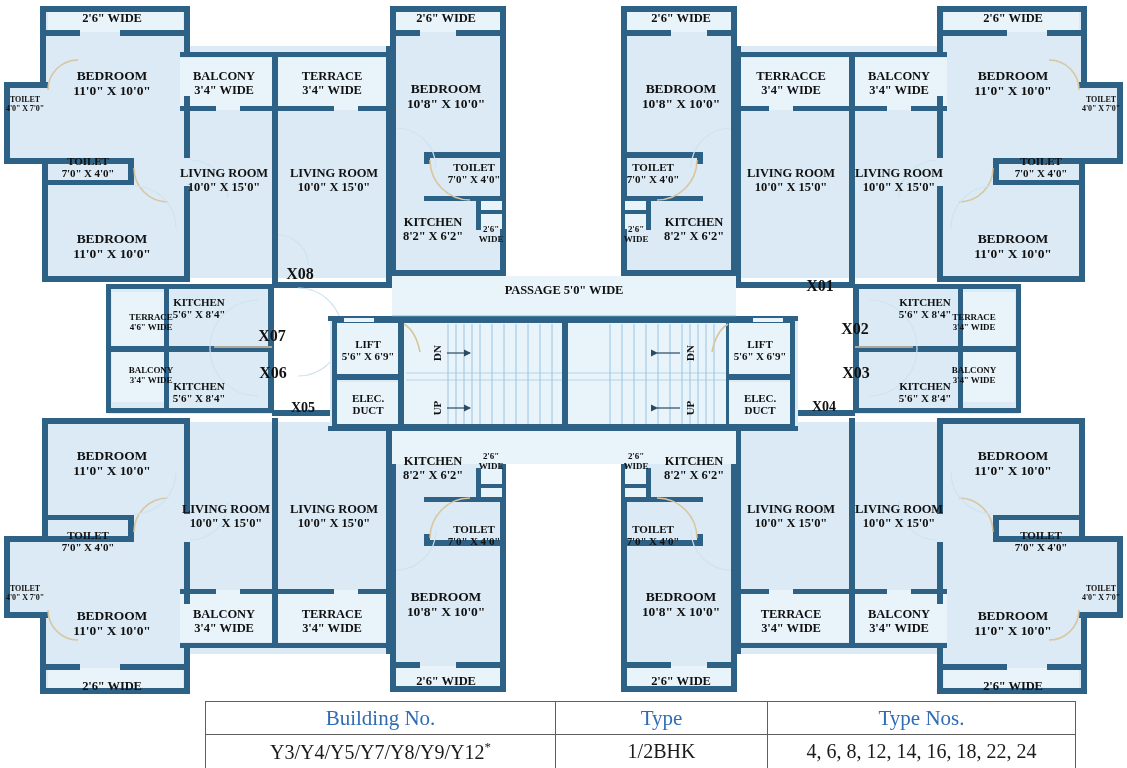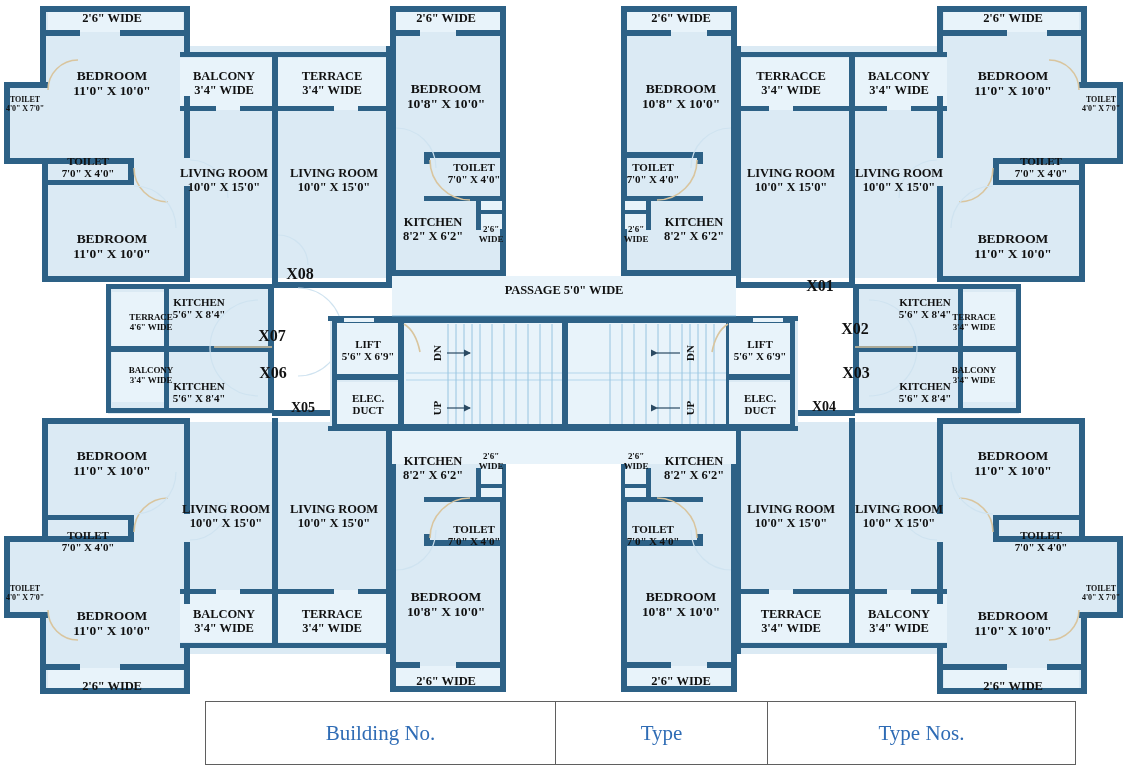--- a/index.html
+++ b/index.html
@@ -761,14 +761,19 @@
     <div class="xlbl" style="left: 300px; top: 274px;">X08</div>
   </div>
 
 <table id="info-table">
   <tbody>
       <tr class="head">
     <td class="c1">Building No.</td>
     <td class="c2">Type</td>
     <td class="c3">Type Nos.</td>
   </tr>
+  <tr class="body">
+    <td class="c1"><span>Y3/Y4/Y5/Y7/Y8/Y9/Y12</span><sup class="star">*</sup></td>
+    <td class="c2">1/2BHK</td>
+    <td class="c3">4, 6, 8, 12, 14, 16, 18, 22, 24</td>
+  </tr>
 </tbody>
   </table>
 
 </body></html>

